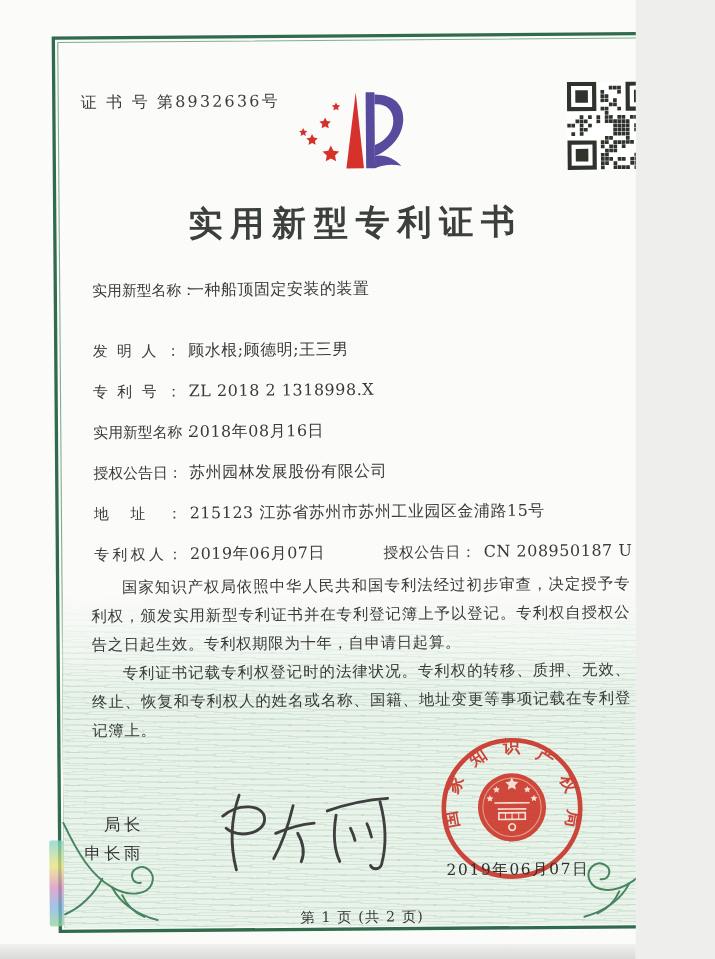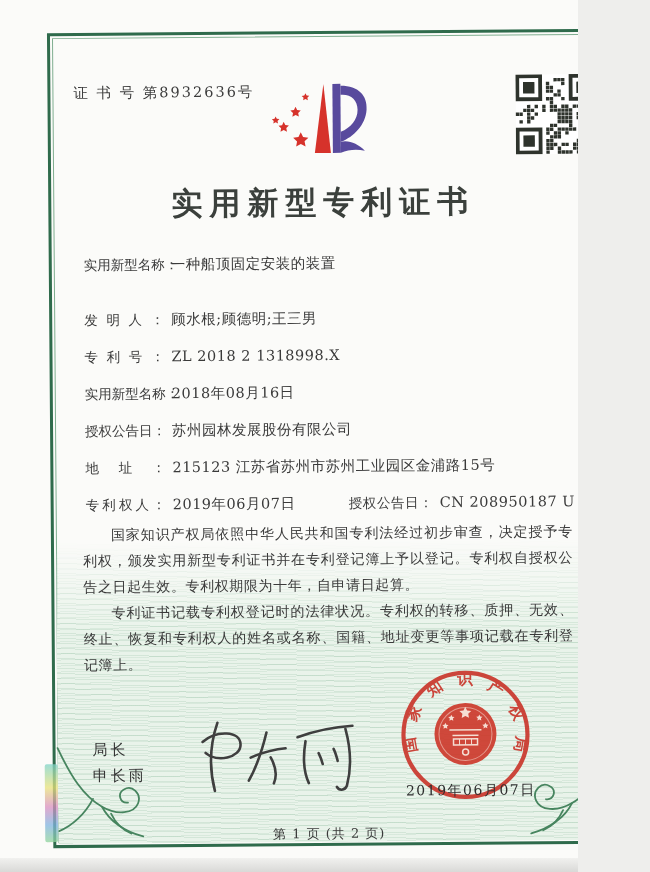--- a/index.html
+++ b/index.html
@@ -36,21 +36,21 @@
   .flabel{display:inline-block;width:80px;text-align:justify;text-align-last:justify;
     font-size:13.5px;vertical-align:bottom;}
   .fvalue{margin-left:7px;letter-spacing:.5px;}
   .fpair2{position:absolute;left:263px;top:0;}
   .fpair2 .flabel{width:84px;}
 
   .body-text{position:absolute;left:82px;top:520px;width:490px;color:#3a3a3a;
     font-size:14px;line-height:26px;text-align:justify;letter-spacing:.6px;}
   .body-text p{margin:0;text-indent:2em;}
 
-  .officer{position:absolute;left:90px;top:735px;color:#333;font-size:15px;letter-spacing:3px;line-height:26px;}
+  .officer{position:absolute;left:74px;top:735px;color:#333;font-size:15px;letter-spacing:3px;line-height:26px;text-align:right;}
   .signature{position:absolute;left:190px;top:700px;}
   .seal{position:absolute;left:392px;top:664px;}
   .seal-date{position:absolute;left:403px;top:783px;font-size:14px;color:#2e2e2e;letter-spacing:1.5px;}
   .footer-page{position:absolute;left:236px;top:825px;width:180px;text-align:center;
     font-size:13px;color:#3a3a3a;letter-spacing:1px;}
 
   .hologram{position:absolute;left:42px;top:762px;width:13px;height:78px;border-radius:2px;opacity:.75;
     background:linear-gradient(180deg,#7fd4c8,#e8e27a 30%,#d98ec0 55%,#7fb3e0 78%,#8fd49a);}
   .flourish{position:absolute;}
   .flourish.br{left:516px;top:742px;}

